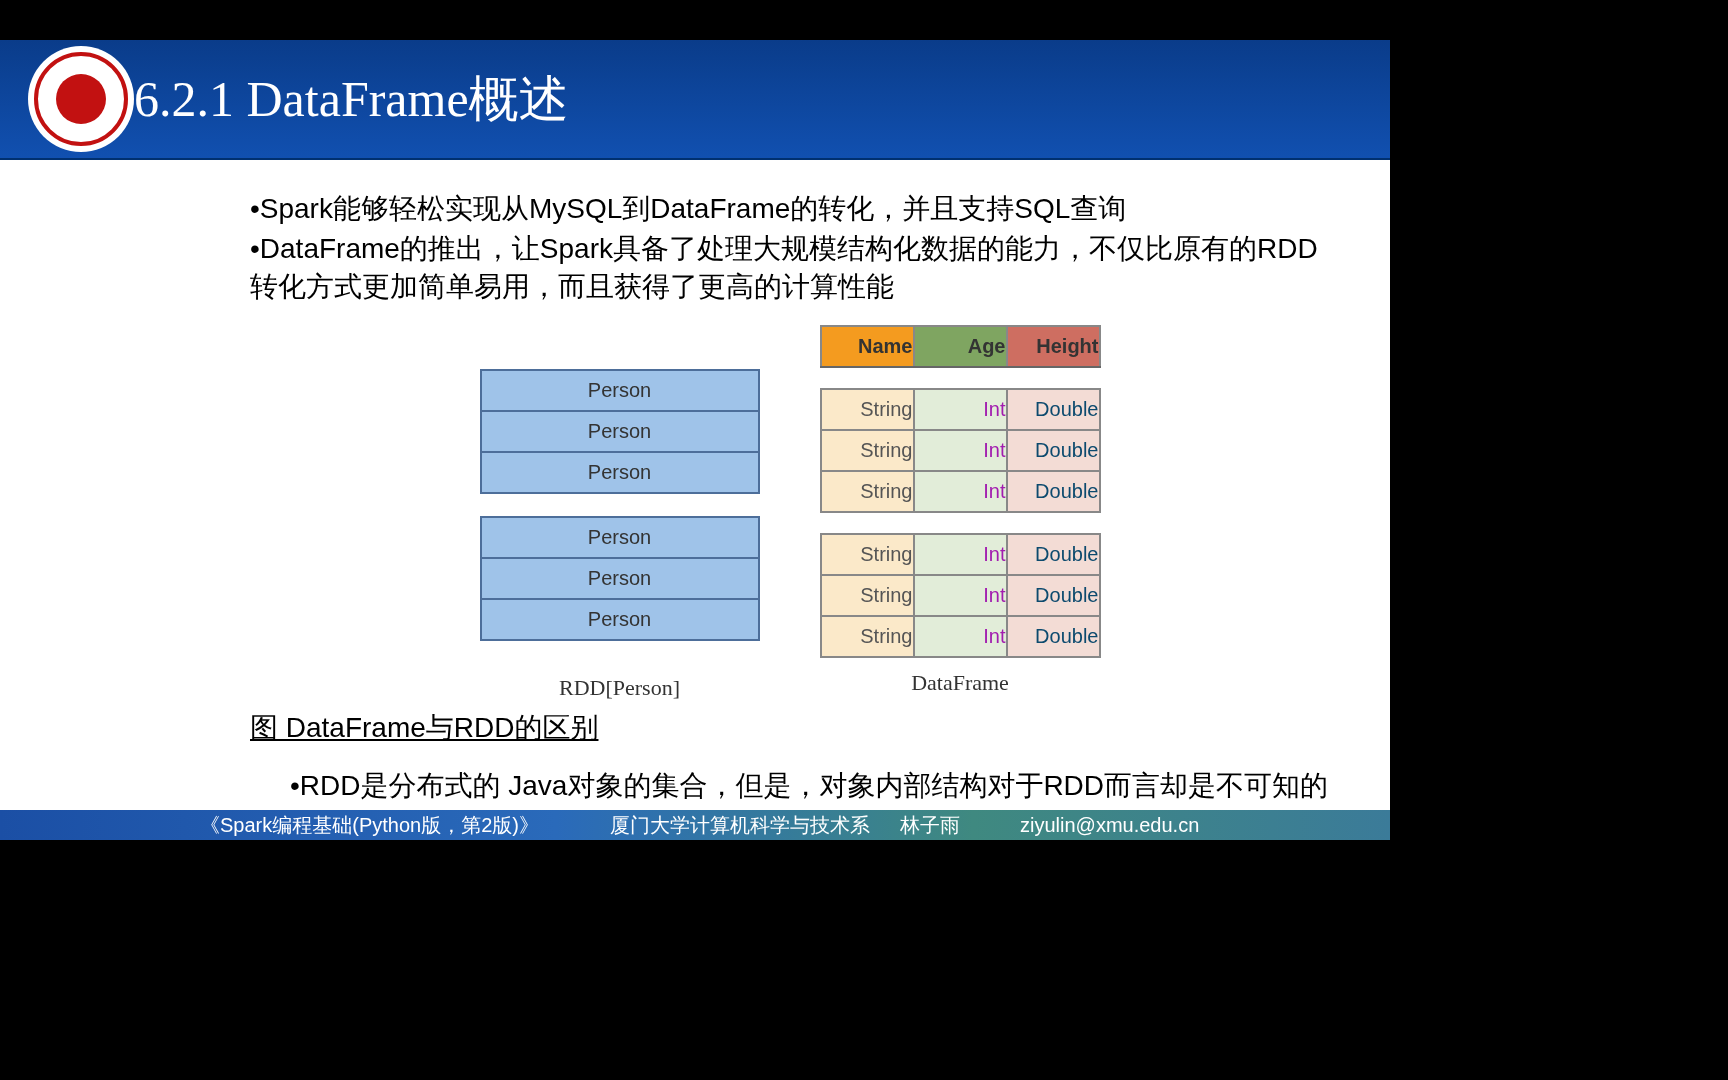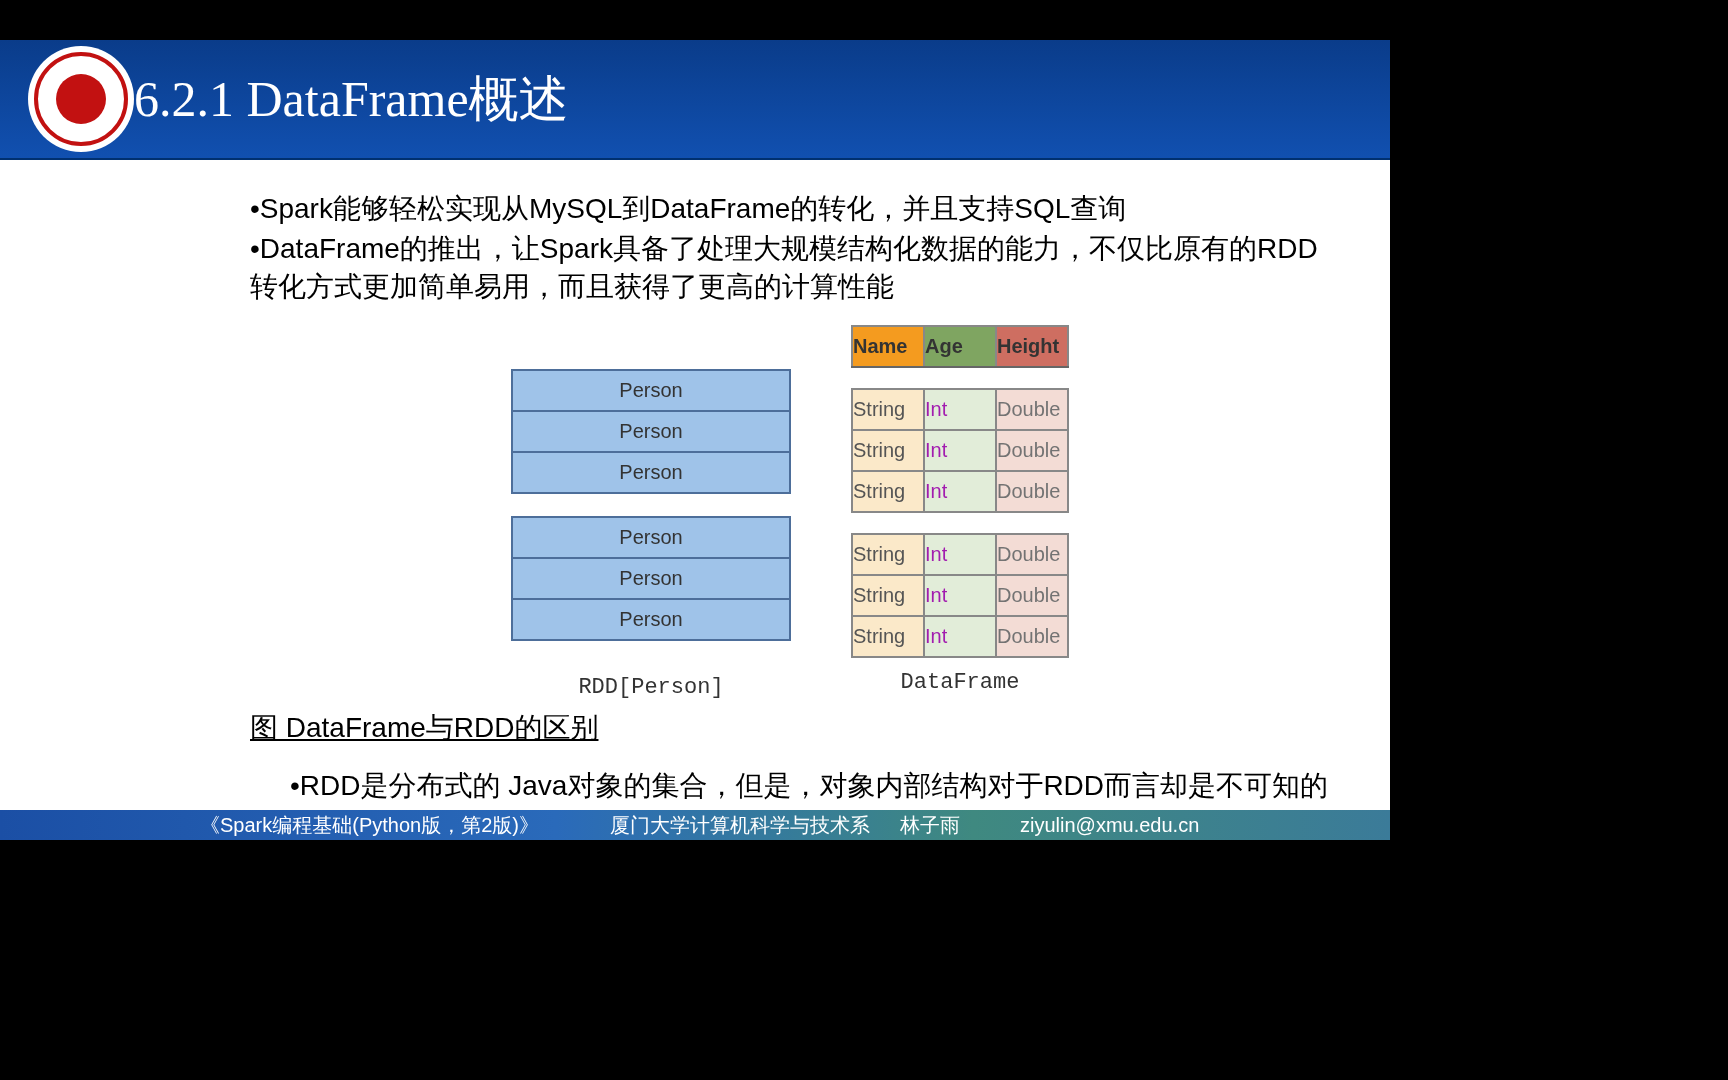--- a/index.html
+++ b/index.html
@@ -84,39 +84,39 @@
       text-align: center;
       background: #9fc3e9;
       border: 2px solid #4d6e9a;
       font-size: 20px;
       font-family: Arial, sans-serif;
       color: #333;
     }
     .rdd-cell + .rdd-cell { border-top: none; }
     .df-table { border-collapse: collapse; }
     .df-table th, .df-table td {
-      width: 72px;
+      width: 93px;
       border: 2px solid #888;
       padding: 6px 0;
-      text-align: left;
+      text-align: right;
       font-size: 20px;
       font-family: Arial, sans-serif;
       margin-left: 23px;
     }
     .th-name  { background: #f49b1f; color:#333; font-weight:bold;}
     .th-age   { background: #7fa561; color:#333; font-weight:bold;}
     .th-height{ background: #ce6e61; color:#333; font-weight:bold;}
     .td-name  { background: #fbe9c9; color:#555;}
     .td-age   { background: #e2edd9; color:#a21caf;}
-    .td-height{ background: #f3dcd5; color:#737373;}
+    .td-height{ background: #f3dcd5; color:#0c4a6e;}
     .df-table th { border-bottom: 2px solid #666; }
     .gap-row td { border: none; height: 22px; background:transparent;}
     .diag-label {
       font-size: 22px;
-      font-family: Liberation Mono, monospace;
+      font-family: Liberation Serif, serif;
       color: #333;
       margin-top: 10px;
     }
     .caption { text-align:left; font-size:28px; margin-top:6px;text-decoration:underline; }
     .below-bullets { margin-top: 20px; padding-left: 40px; }
     
     .footer {
       position: absolute;
       left: 0;
       bottom: 0;

